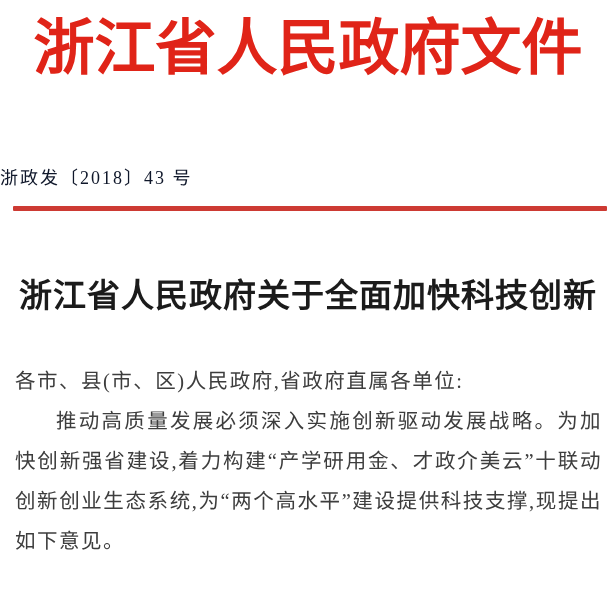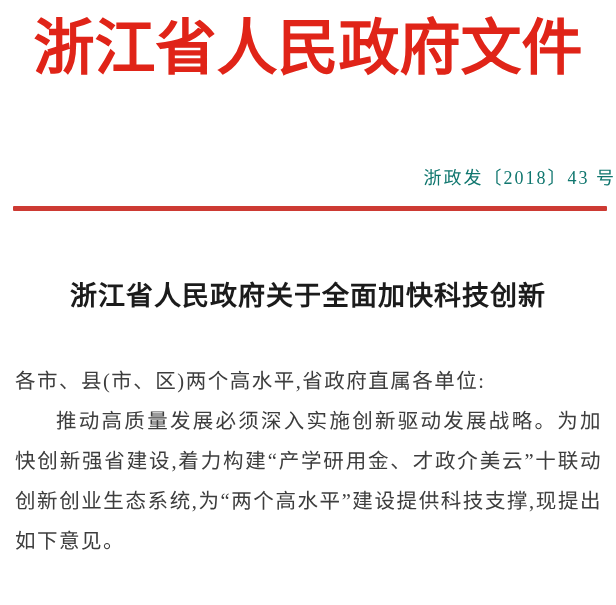--- a/index.html
+++ b/index.html
@@ -27,38 +27,38 @@
     text-align: center;
     font-size: 61px;
     line-height: 82px;
     font-weight: bold;
     color: var(--masthead-red, #e02418);
     letter-spacing: 0px;
     white-space: nowrap;
   }
   .doc-number {
     margin-top: 76px;
-    text-align: right;
+    text-align: left;
     font-size: 18px;
     line-height: 24px;
-    color: #0f766e;
+    color: #0f172a;
     letter-spacing: 2px;
   }
   .red-rule {
     margin: 16px 9px 0 13px;
     height: 5px;
     background: var(--rule-red, #cd3a33);
     border-radius: 1px;
   }
   .doc-title {
     margin-top: 60px;
     text-align: center;
     font-weight: bold;
     color: var(--title-black, #1b1b1b);
-    font-size: 27px;
+    font-size: 33px;
     line-height: 50px;
     letter-spacing: 1px;
   }
   .body-text {
     margin: 40px 14px 0 15px;
     color: var(--body-gray, #3d3d3d);
     font-size: 20.5px;
     line-height: 40px;
     letter-spacing: 1.5px;
     text-align: justify;
@@ -79,17 +79,17 @@
 
   <div class="doc-number">浙政发〔2018〕43 号</div>
 
   <div class="red-rule"></div>
 
   <h2 class="doc-title">
     <div>浙江省人民政府关于全面加快科技创新</div>
   </h2>
 
   <div class="body-text">
-    <p class="greeting">各市、县(市、区)两个高水平,省政府直属各单位:</p>
+    <p class="greeting">各市、县(市、区)人民政府,省政府直属各单位:</p>
     <p class="paragraph">推动高质量发展必须深入实施创新驱动发展战略。为加快创新强省建设,着力构建“产学研用金、才政介美云”十联动创新创业生态系统,为“两个高水平”建设提供科技支撑,现提出如下意见。</p>
   </div>
 
 </div>
 
 </body></html>

